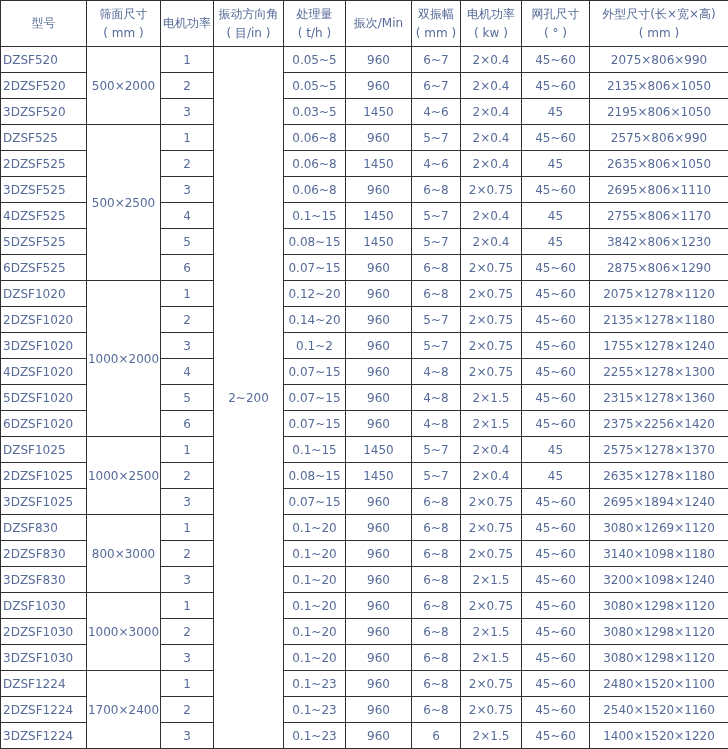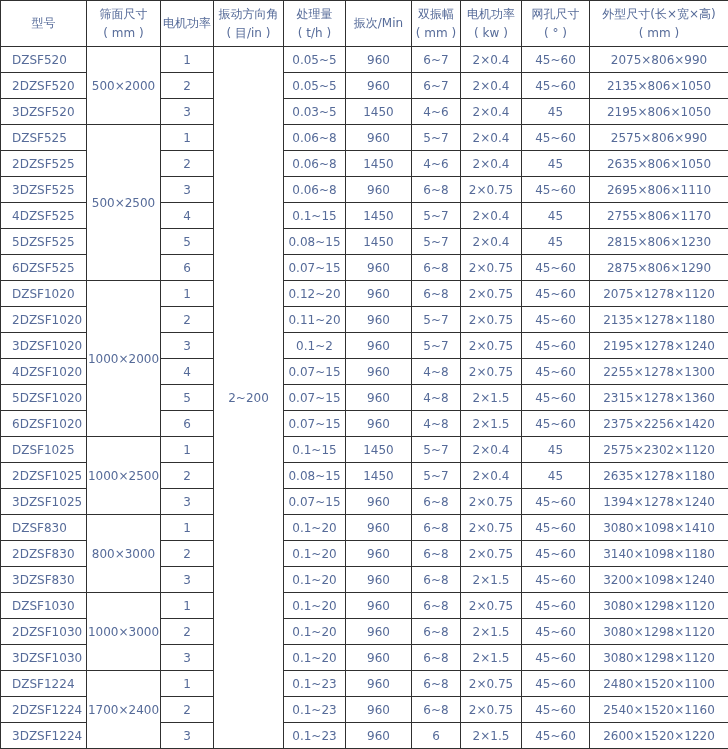--- a/index.html
+++ b/index.html
@@ -28,21 +28,21 @@
     white-space: nowrap;
   }
   .spec-table thead tr { height: 46px; }
   .spec-table tbody tr { height: 26px; }
   .spec-table th {
     font-weight: normal;
     line-height: 19px;
   }
   .spec-table td.left {
     text-align: left;
-    padding-left: 11px;
+    padding-left: 2px;
   }
 </style>
 </head>
 <body>
 
 <table class="spec-table">
   <colgroup>
     <col style="width:86px">
     <col style="width:74px">
     <col style="width:53px">
@@ -170,21 +170,21 @@
         <td>2755×806×1170</td>
       </tr>
       <tr>
         <td class="left">5DZSF525</td>
         <td>5</td>
         <td>0.08~15</td>
         <td>1450</td>
         <td>5~7</td>
         <td>2×0.4</td>
         <td>45</td>
-        <td>2815×806×1230</td>
+        <td>3842×806×1230</td>
       </tr>
       <tr>
         <td class="left">6DZSF525</td>
         <td>6</td>
         <td>0.07~15</td>
         <td>960</td>
         <td>6~8</td>
         <td>2×0.75</td>
         <td>45~60</td>
         <td>2875×806×1290</td>
@@ -196,36 +196,36 @@
         <td>0.12~20</td>
         <td>960</td>
         <td>6~8</td>
         <td>2×0.75</td>
         <td>45~60</td>
         <td>2075×1278×1120</td>
       </tr>
       <tr>
         <td class="left">2DZSF1020</td>
         <td>2</td>
-        <td>0.11~20</td>
+        <td>0.14~20</td>
         <td>960</td>
         <td>5~7</td>
         <td>2×0.75</td>
         <td>45~60</td>
         <td>2135×1278×1180</td>
       </tr>
       <tr>
         <td class="left">3DZSF1020</td>
         <td>3</td>
         <td>0.1~2</td>
         <td>960</td>
         <td>5~7</td>
         <td>2×0.75</td>
         <td>45~60</td>
-        <td>2195×1278×1240</td>
+        <td>1755×1278×1240</td>
       </tr>
       <tr>
         <td class="left">4DZSF1020</td>
         <td>4</td>
         <td>0.07~15</td>
         <td>960</td>
         <td>4~8</td>
         <td>2×0.75</td>
         <td>45~60</td>
         <td>2255×1278×1300</td>
@@ -252,52 +252,52 @@
       </tr>
       <tr>
         <td class="left">DZSF1025</td>
         <td rowspan="3">1000×2500</td>
         <td>1</td>
         <td>0.1~15</td>
         <td>1450</td>
         <td>5~7</td>
         <td>2×0.4</td>
         <td>45</td>
-        <td>2575×2302×1120</td>
+        <td>2575×1278×1370</td>
       </tr>
       <tr>
         <td class="left">2DZSF1025</td>
         <td>2</td>
         <td>0.08~15</td>
         <td>1450</td>
         <td>5~7</td>
         <td>2×0.4</td>
         <td>45</td>
         <td>2635×1278×1180</td>
       </tr>
       <tr>
         <td class="left">3DZSF1025</td>
         <td>3</td>
         <td>0.07~15</td>
         <td>960</td>
         <td>6~8</td>
         <td>2×0.75</td>
         <td>45~60</td>
-        <td>1394×1278×1240</td>
+        <td>2695×1894×1240</td>
       </tr>
       <tr>
         <td class="left">DZSF830</td>
         <td rowspan="3">800×3000</td>
         <td>1</td>
         <td>0.1~20</td>
         <td>960</td>
         <td>6~8</td>
         <td>2×0.75</td>
         <td>45~60</td>
-        <td>3080×1098×1410</td>
+        <td>3080×1269×1120</td>
       </tr>
       <tr>
         <td class="left">2DZSF830</td>
         <td>2</td>
         <td>0.1~20</td>
         <td>960</td>
         <td>6~8</td>
         <td>2×0.75</td>
         <td>45~60</td>
         <td>3140×1098×1180</td>
@@ -365,16 +365,16 @@
         <td>2540×1520×1160</td>
       </tr>
       <tr>
         <td class="left">3DZSF1224</td>
         <td>3</td>
         <td>0.1~23</td>
         <td>960</td>
         <td>6</td>
         <td>2×1.5</td>
         <td>45~60</td>
-        <td>2600×1520×1220</td>
+        <td>1400×1520×1220</td>
       </tr>
     </tbody>
 </table>
 
 </body></html>

